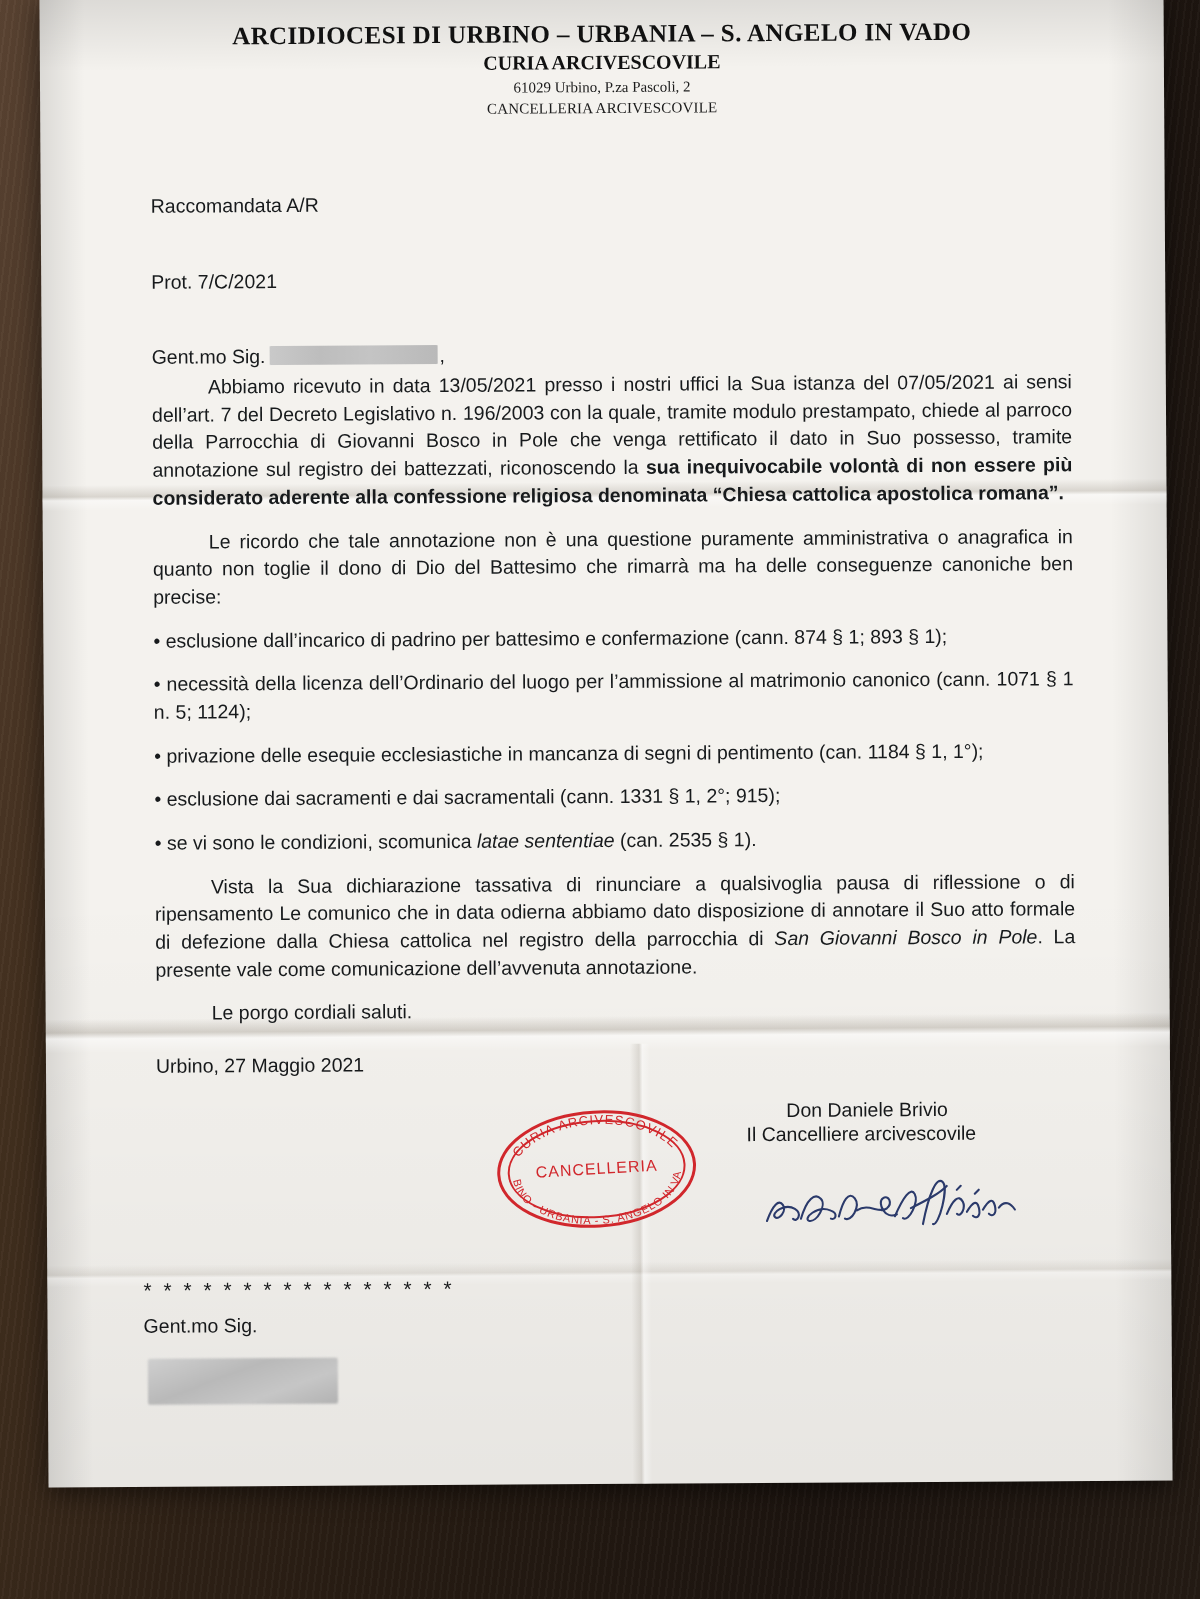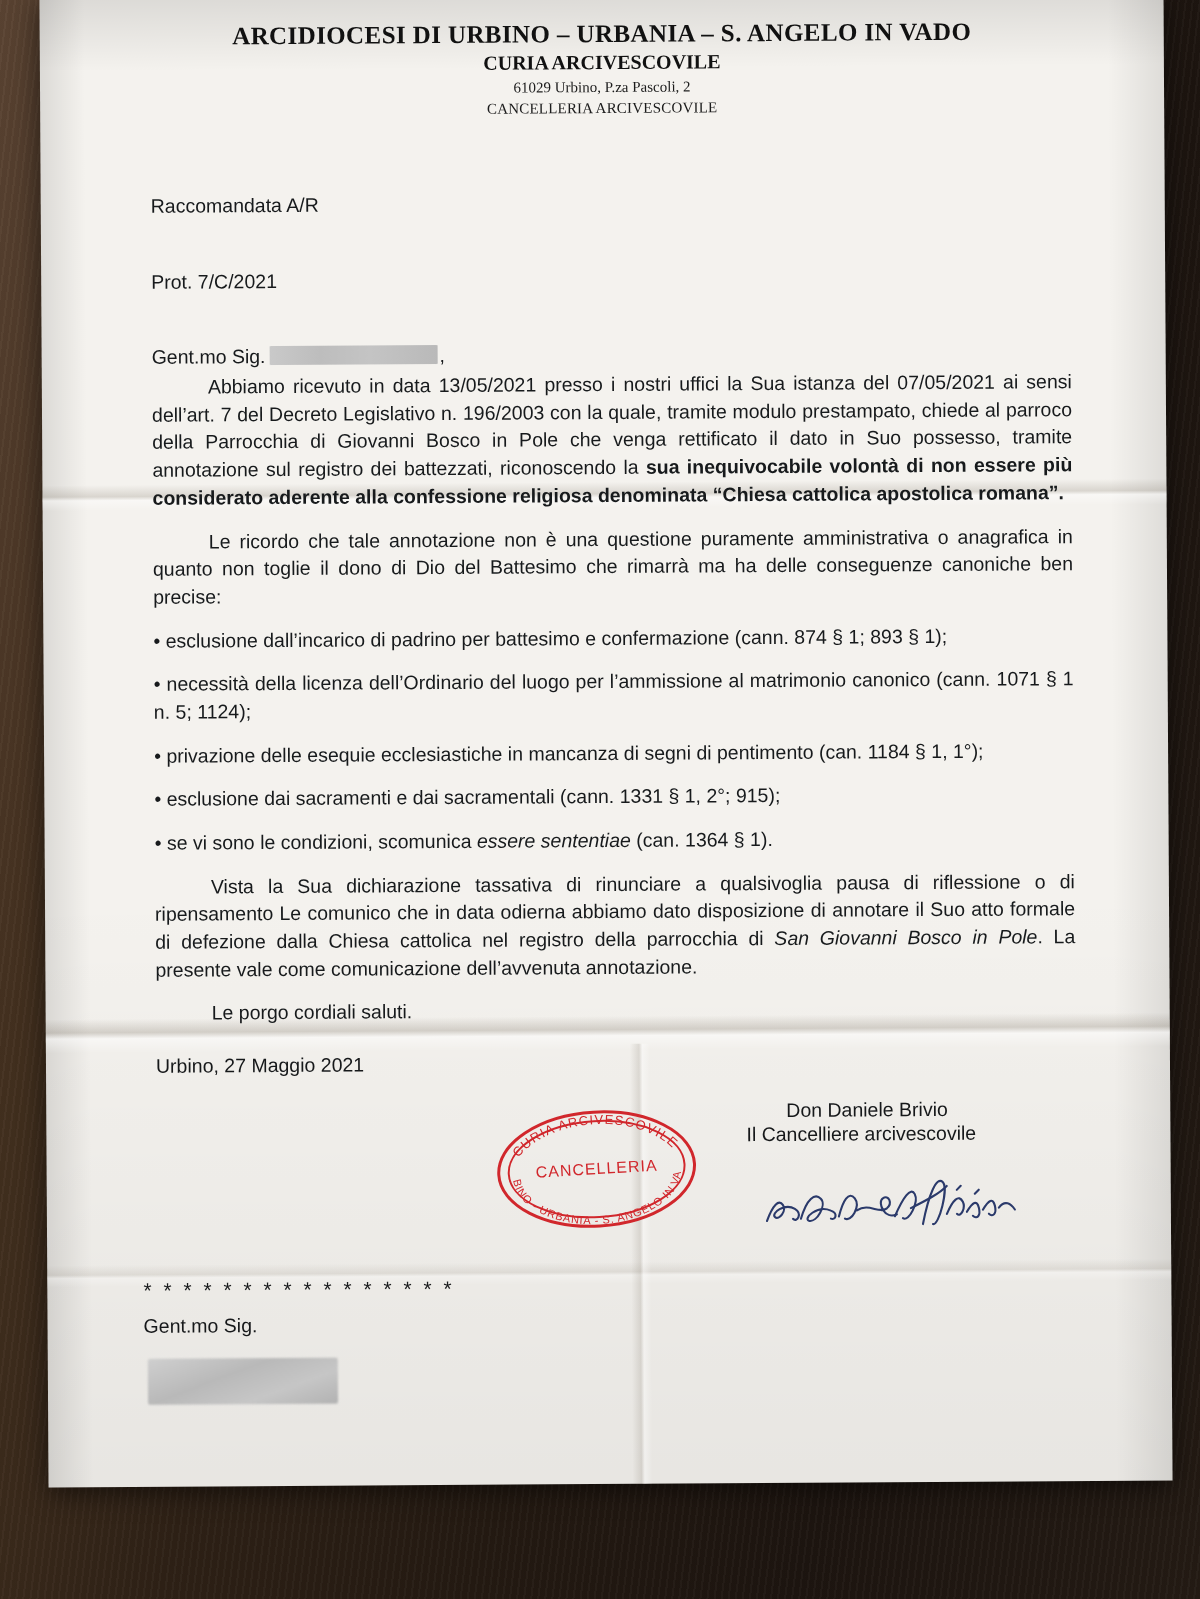--- a/index.html
+++ b/index.html
@@ -255,21 +255,21 @@
         <span>Abbiamo ricevuto in data 13/05/2021 presso i nostri uffici la Sua istanza del 07/05/2021 ai sensi dell’art. 7 del Decreto Legislativo n. 196/2003 con la quale, tramite modulo prestampato, chiede al parroco della Parrocchia di Giovanni Bosco in Pole che venga rettificato il dato in Suo possesso, tramite annotazione sul registro dei battezzati, riconoscendo la </span><span class="bold">sua inequivocabile volontà di non essere più considerato aderente alla confessione religiosa denominata “Chiesa cattolica apostolica romana”.</span>
       </p>
 
       <p class="para indent">Le ricordo che tale annotazione non è una questione puramente amministrativa o anagrafica in quanto non toglie il dono di Dio del Battesimo che rimarrà ma ha delle conseguenze canoniche ben precise:</p>
 
       <p class="bullet">• esclusione dall’incarico di padrino per battesimo e confermazione (cann. 874 § 1; 893 § 1);</p>
       <p class="bullet">• necessità della licenza dell’Ordinario del luogo per l’ammissione al matrimonio canonico (cann. 1071 § 1 n. 5; 1124);</p>
       <p class="bullet">• privazione delle esequie ecclesiastiche in mancanza di segni di pentimento (can. 1184 § 1, 1°);</p>
       <p class="bullet">• esclusione dai sacramenti e dai sacramentali (cann. 1331 § 1, 2°; 915);</p>
       <p class="bullet">
-        <span>• se vi sono le condizioni, scomunica </span><span class="ital">essere sententiae</span><span> (can. 1364 § 1).</span>
+        <span>• se vi sono le condizioni, scomunica </span><span class="ital">latae sententiae</span><span> (can. 2535 § 1).</span>
       </p>
 
       <p class="para indent">
         <span>Vista la Sua dichiarazione tassativa di rinunciare a qualsivoglia pausa di riflessione o di ripensamento Le comunico che in data odierna abbiamo dato disposizione di annotare il Suo atto formale di defezione dalla Chiesa cattolica nel registro della parrocchia di </span><span class="ital">San Giovanni Bosco in Pole</span><span>. La presente vale come comunicazione dell’avvenuta annotazione.</span>
       </p>
 
       <p class="para indent">Le porgo cordiali saluti.</p>
     </div>
 
     <div class="city-date">Urbino, 27 Maggio 2021</div>

